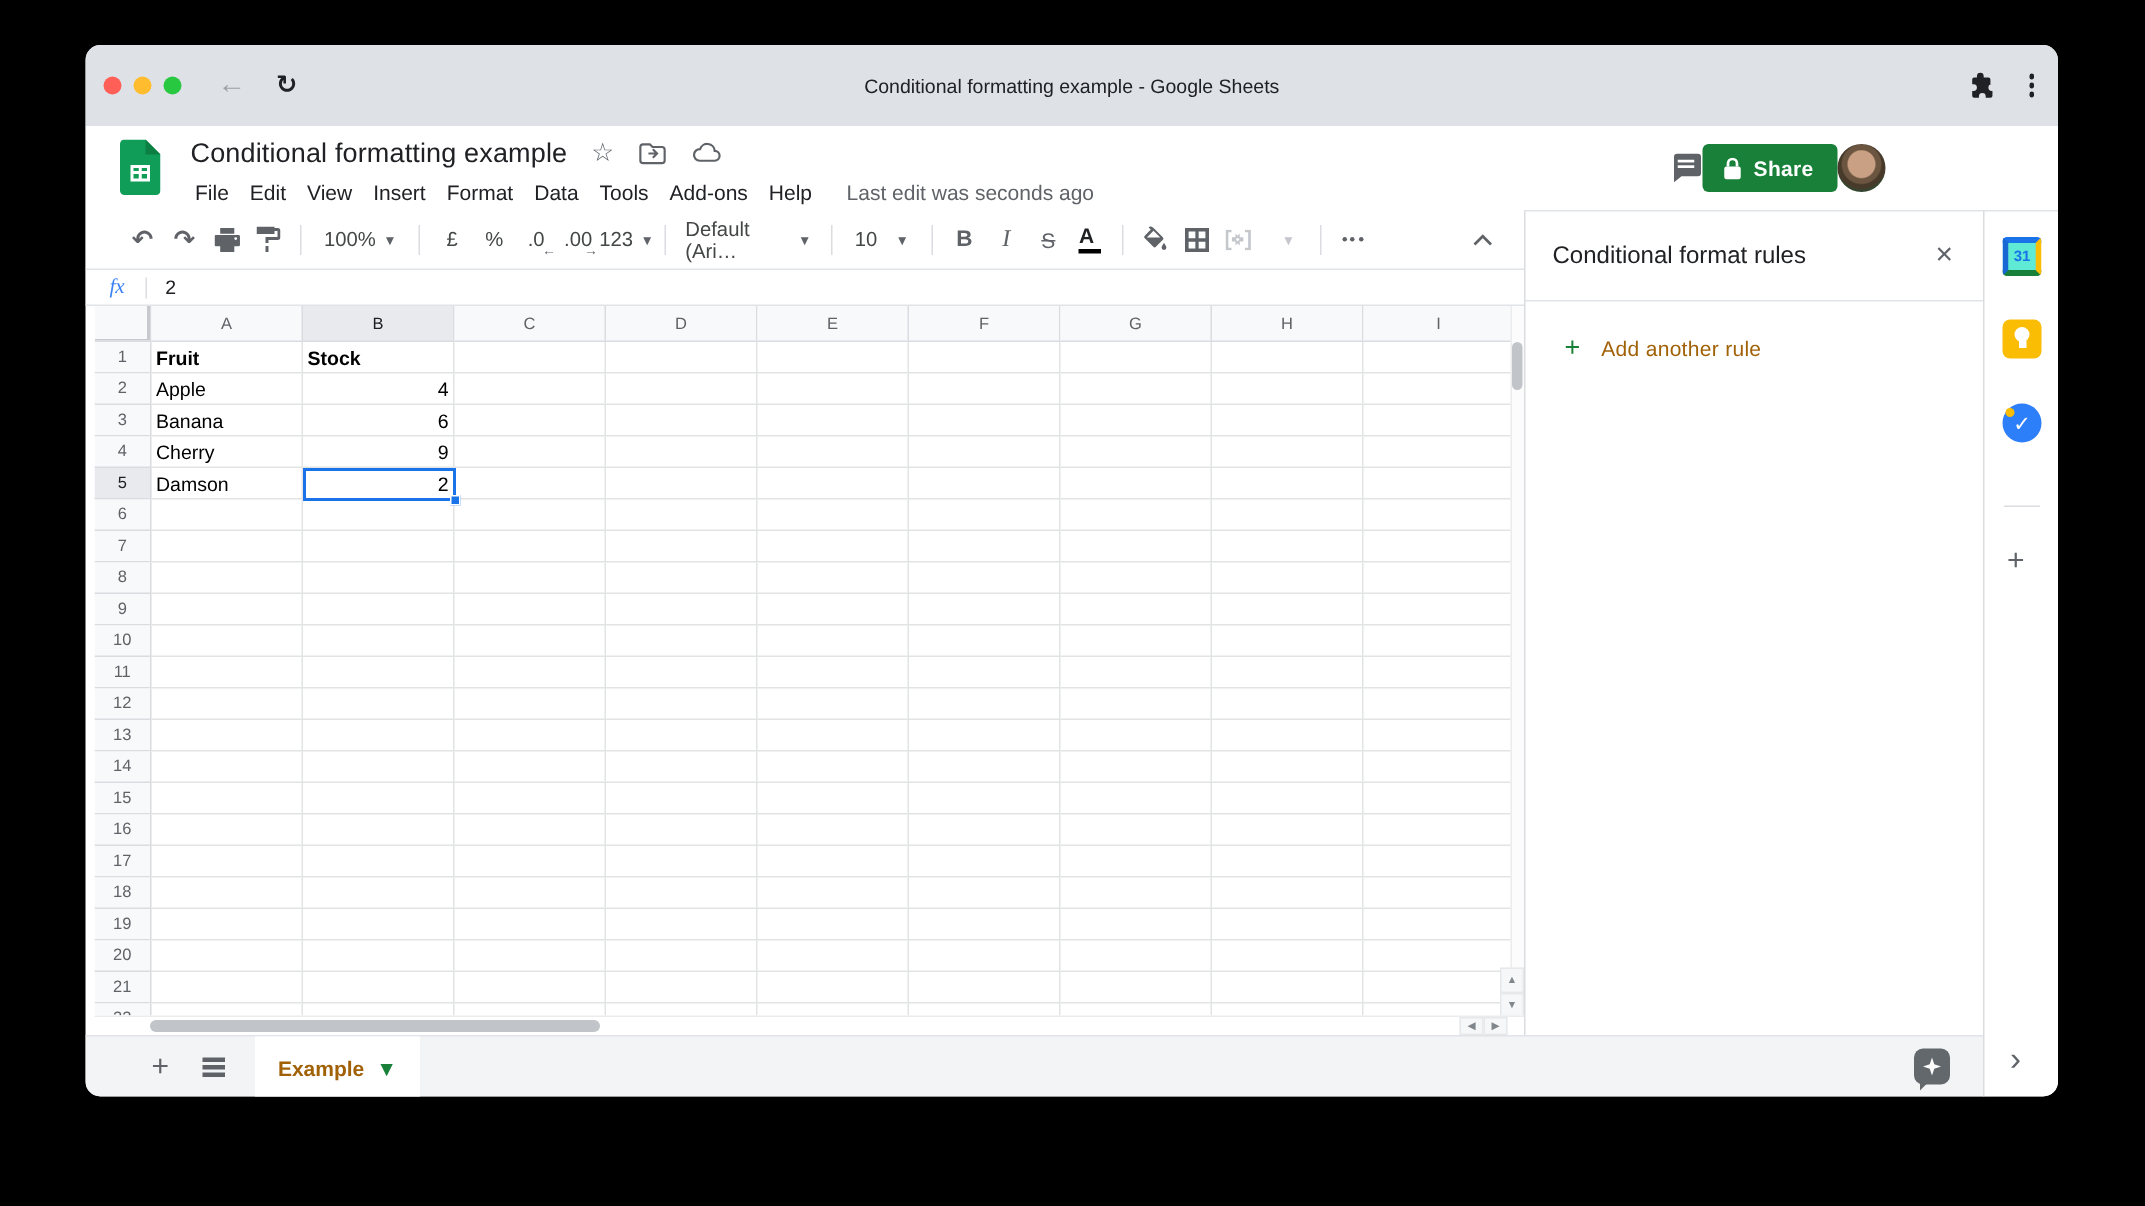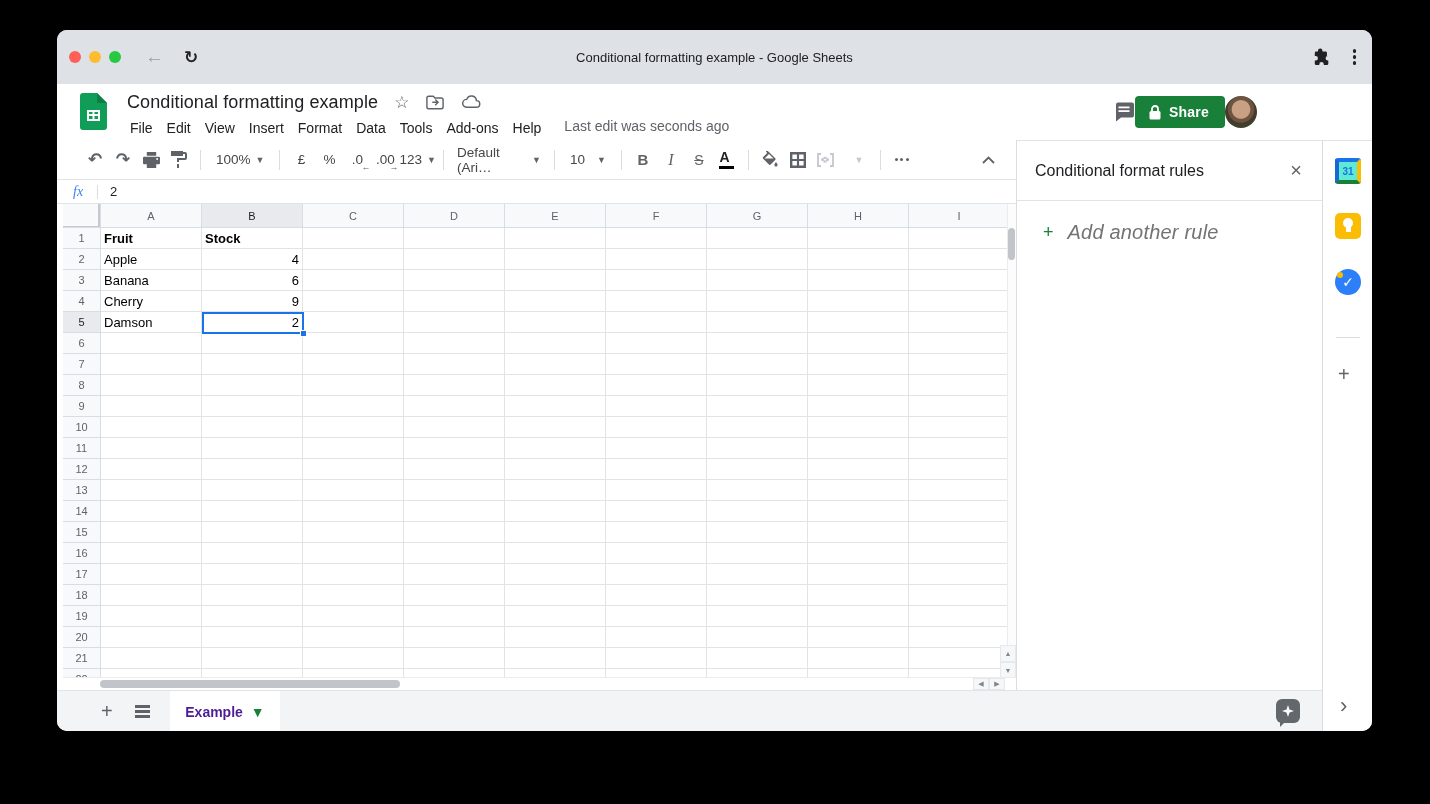--- a/index.html
+++ b/index.html
@@ -21,21 +21,21 @@
   .vdots { display:flex; flex-direction:column; gap:2.5px; }
   .vdots i { width:3.5px; height:3.5px; border-radius:50%; background:#202124; }
 
   
   .header { position:absolute; left:0; top:54px; width:1218px; height:56px; background:#fff; }
   .logo { position:absolute; left:23px; top:9px; }
   .doc-title-row { position:absolute; left:70px; top:4px; height:28px; display:flex; align-items:center; }
   .doc-title { font-size:18px; color:#202124; letter-spacing:0.1px; }
   .title-icons { display:flex; align-items:center; gap:17px; margin-left:16px; color:#5f6368; }
   .star-g { font-size:17px; color:#5f6368; }
-  .menu-row { position:absolute; left:66px; top:34px; display:flex; align-items:flex-start; }
+  .menu-row { position:absolute; left:66px; top:34px; display:flex; align-items:center; }
   .menu-item { font-size:14px; color:#202124; padding:2px 7px; border-radius:3px; cursor:default; }
   .last-edit { font-size:14px; color:#5f6368; margin-left:16px; }
   .header-right { position:absolute; right:18px; top:8px; height:40px; display:flex; align-items:center; }
   .share-btn { display:flex; align-items:center; gap:8px; background:#188038; color:#fff;
     font-size:14px; font-weight:bold; letter-spacing:.2px; height:32px; padding:0 16px 0 14px; border-radius:4px; }
   .avatar { width:32px; height:32px; border-radius:50%;
     background:radial-gradient(circle at 50% 42%, #c9a083 0 36%, #6b5540 40% 52%, #473a2b 56% 66%, #36452f 70%, #2c392a 100%); }
 
   
   .toolbar { position:absolute; left:0; top:110px; width:959px; height:40px; background:#fff;
@@ -98,36 +98,36 @@
   .hthumb { position:absolute; left:37px; top:2px; width:300px; height:8px; border-radius:4px; background:#c1c5c9; }
 
   
   .bottombar { position:absolute; left:0; top:660px; width:1265px; height:41px; background:#f3f4f6;
     border-top:1px solid #e0e3e7; }
   .bb-plus { position:absolute; left:44px; top:9px; font-size:20px; color:#5f6368; }
   .bb-burger { position:absolute; left:78px; top:14px; display:flex; flex-direction:column; gap:2.5px; }
   .bb-burger i { width:15px; height:2.5px; background:#5f6368; }
   .sheet-tab { position:absolute; left:113px; top:0; width:110px; height:41px; background:#fff;
     display:flex; align-items:center; justify-content:center; gap:8px; }
-  .sheet-tab span { color:#4c1d95; font-size:14px; font-weight:bold; }
+  .sheet-tab span { color:#a16207; font-size:14px; font-weight:bold; }
   .sheet-tab .dd-arrow { color:#188038; margin:0; }
   .explore { position:absolute; left:1219px; top:8px; width:24px; height:24px; background:#63686d; border-radius:6px;
     display:flex; align-items:center; justify-content:center; }
   .explore::after { content:""; position:absolute; left:4px; bottom:-4px; border:5px solid transparent; border-top-color:#63686d; border-left-color:#63686d; border-width:4px; }
 
   
   .panel { position:absolute; left:959px; top:110px; width:306px; height:550px; background:#fff;
     border-left:1px solid #dadce0; border-top:1px solid #e0e3e7; }
   .panel-head { height:60px; display:flex; align-items:center; justify-content:space-between;
     padding:0 20px 0 18px; border-bottom:1px solid #e0e3e7; }
   .panel-title { font-size:16px; color:#202124; }
   .panel-close { font-size:20px; color:#5f6368; }
   .add-rule { display:flex; align-items:center; gap:14px; margin:20px 0 0 26px; }
   .add-rule .plus { color:#188038; font-size:18px; }
-  .add-rule .lbl { color:#737373; font-size:20px; letter-spacing:.2px;font-style:italic; }
+  .add-rule .lbl { color:#a16207; font-size:14px; letter-spacing:.2px; }
 
   
   .rail { position:absolute; left:1265px; top:110px; width:50px; height:591px; background:#fff;
     border-left:1px solid #dadce0; border-top:1px solid #e0e3e7; }
   .rail-ic { position:absolute; left:12px; width:26px; height:26px; }
   .cal-ic { top:17px; background:#5eead4; border-top:4px solid #1a73e8; border-left:4px solid #1967d2;
     border-bottom:4px solid #188038; border-right:4px solid #fbbc04; border-radius:3px;
     display:flex; align-items:center; justify-content:center; font-size:10px; font-weight:bold; color:#1a73e8; }
   .keep-ic { top:72px; background:#fbbc04; border-radius:5px; position:absolute; }
   .keep-ic::before { content:""; position:absolute; left:8px; top:5px; width:10px; height:10px; border-radius:50%; background:#fff; }

